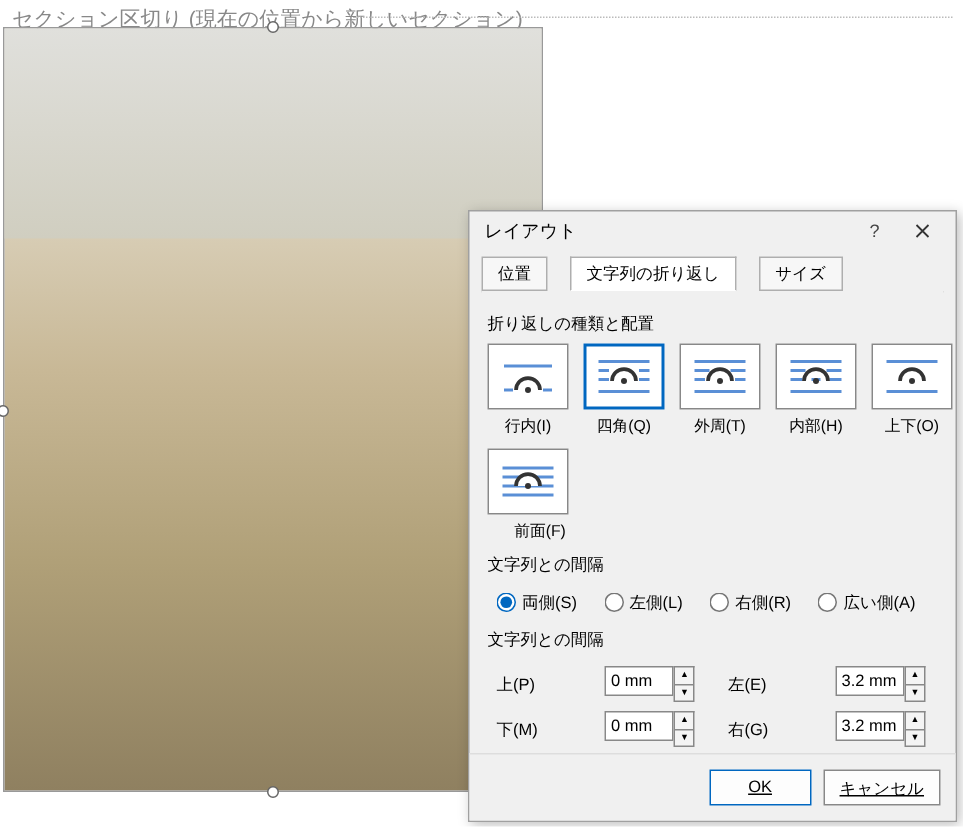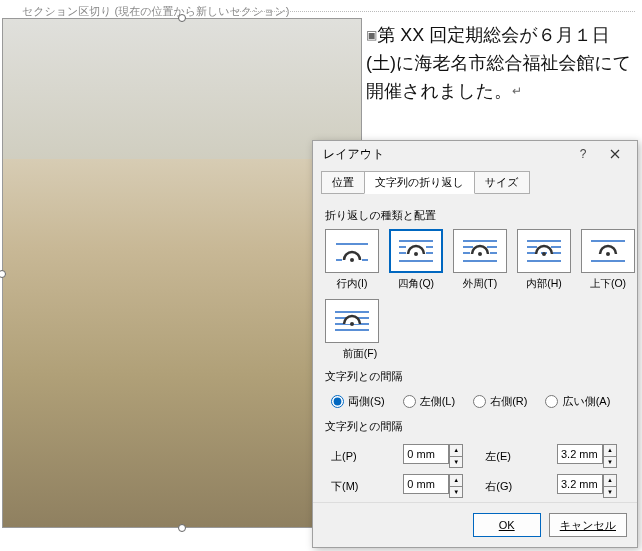--- a/index.html
+++ b/index.html
@@ -1,39 +1,39 @@
 <!DOCTYPE html>
 <html><head>
   <meta charset="utf-8">
   <style>
     * { box-sizing: border-box; margin: 0; padding: 0; }
     body { font-family: "Meiryo UI", "Yu Gothic UI", sans-serif; font-size: 12px; width: 642px; height: 551px; overflow: hidden; position: relative; background: #fff; }
     
     .doc-area { position: absolute; left: 0; top: 0; width: 642px; height: 551px; }
-    .section-break { position: absolute; left: 0; top: 4px; font-size: 11px; color: #888; padding-left: 22px; }
+    .section-break { position: absolute; left: 0; top: 4px; font-size: 14px; color: #888; padding-left: 8px; }
     .section-break::after { content: ""; position: absolute; left: 235px; top: 7px; width: 400px; border-top: 1px dotted #bbb; }
     
     .image-placeholder { position: absolute; left: 2px; top: 18px; width: 360px; height: 510px; background: linear-gradient(180deg, #e8e2d5 0%, #d9cfb8 25%, #c8b896 45%, #b0a078 70%, #8f8060 100%); border: 1px solid #999; }
     .image-placeholder::before { content: ""; position: absolute; left: 0; top: 0; right: 0; height: 140px; background: linear-gradient(180deg, #e0e0dc 0%, #d0cec0 100%); }
     
     .selection-handle { position: absolute; width: 8px; height: 8px; background: #fff; border: 1px solid #666; border-radius: 50%; z-index: 5; }
     .sh-top { left: 178px; top: 14px; }
     .sh-bottom { left: 178px; top: 524px; }
     .sh-left { left: -2px; top: 270px; }
     .sh-right { left: 358px; top: 270px; }
     
     .body-text { position: absolute; left: 366px; top: 22px; width: 272px; font-size: 18px; line-height: 1.55; color: #111; }
     .body-text .mark { font-size: 12px; color: #666; vertical-align: 2px; }
     
     .dialog { position: absolute; left: 312px; top: 140px; width: 326px; height: 408px; background: #f0f0f0; border: 1px solid #a0a0a0; box-shadow: 2px 2px 8px rgba(0,0,0,.25); display: flex; flex-direction: column; z-index: 10; }
     .titlebar { display: flex; align-items: center; height: 28px; padding: 0 6px 0 10px; }
     .titlebar .title { flex: 1; font-size: 12px; }
     .titlebar .tbtn { width: 32px; height: 24px; display: flex; align-items: center; justify-content: center; color: #444; }
     
-    .tabs { display: flex; padding: 4px 8px 0 8px; gap: 0; }
+    .tabs { display: flex; padding: 4px 8px 0 8px; gap: 16px; }
     .tab { padding: 3px 10px; border: 1px solid #aeaeae; background: #f7f7f7; font-size: 11px; cursor: pointer; margin-right: -1px; }
     .tab.active { background: #fff; border-bottom-color: #fff; position: relative; z-index: 2; }
     .tabstrip-line { height: 1px; background: #aeaeae; margin: 0 8px -1px 8px; }
     .tab-panel { flex: 1; background: #f0f0f0; margin: 0 8px; padding: 10px 4px 4px 4px; position: relative; }
     
     .section-label { font-size: 11px; margin: 4px 0 6px 0; }
     
     .wrap-grid { display: flex; gap: 10px; margin-bottom: 8px; }
     .wrap-option { width: 70px; text-align: center; cursor: pointer; }
     .wrap-thumb { width: 54px; height: 44px; background: #fff; border: 1px solid #888; display: flex; align-items: center; justify-content: center; position: relative; }
@@ -62,21 +62,20 @@
 
 <div class="doc-area">
   <div class="section-break">セクション区切り (現在の位置から新しいセクション)</div>
 
   <div class="image-placeholder"></div>
   <div class="selection-handle sh-top"></div>
   <div class="selection-handle sh-bottom"></div>
   <div class="selection-handle sh-left"></div>
   <div class="selection-handle sh-right"></div>
 
-  <div class="body-text"><span class="mark">▣</span><span>第 XX 回定期総会が６月１日(土)に海老名市総合福祉会館にて開催されました。</span><span class="mark">↵</span></div>
 </div>
 
 <div class="dialog">
   <div class="titlebar">
     <div class="title">レイアウト</div>
     <div class="tbtn">?</div>
     <div class="tbtn">
       <svg width="10" height="10" viewBox="0 0 10 10">
           <path d="M1 1 L9 9 M9 1 L1 9" stroke="#333" stroke-width="1.2"></path>
         </svg>

